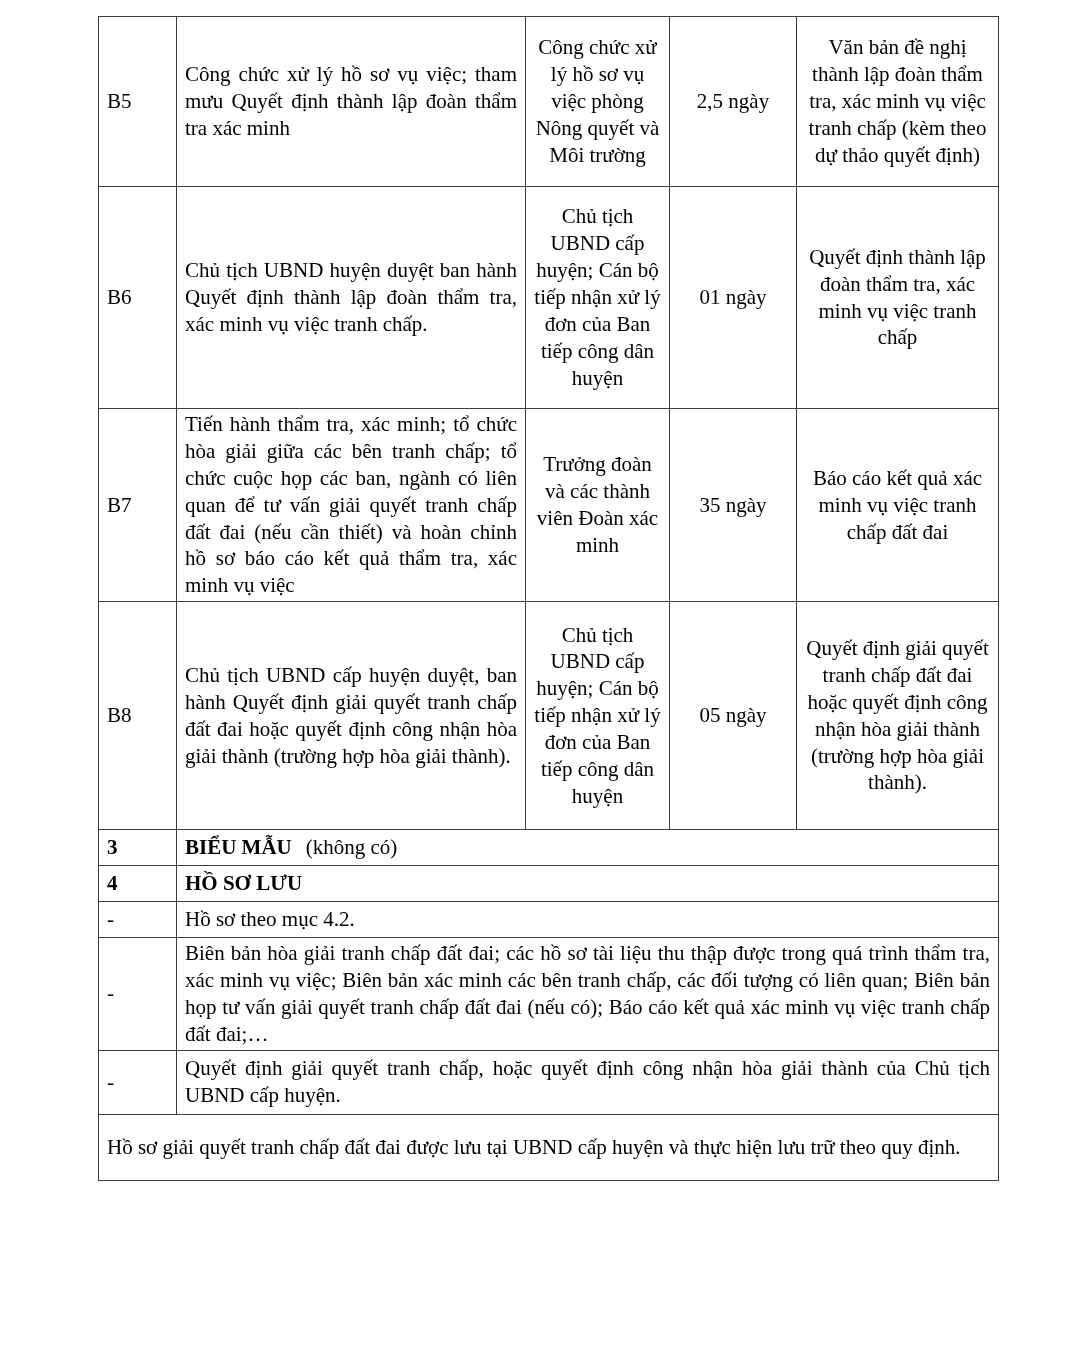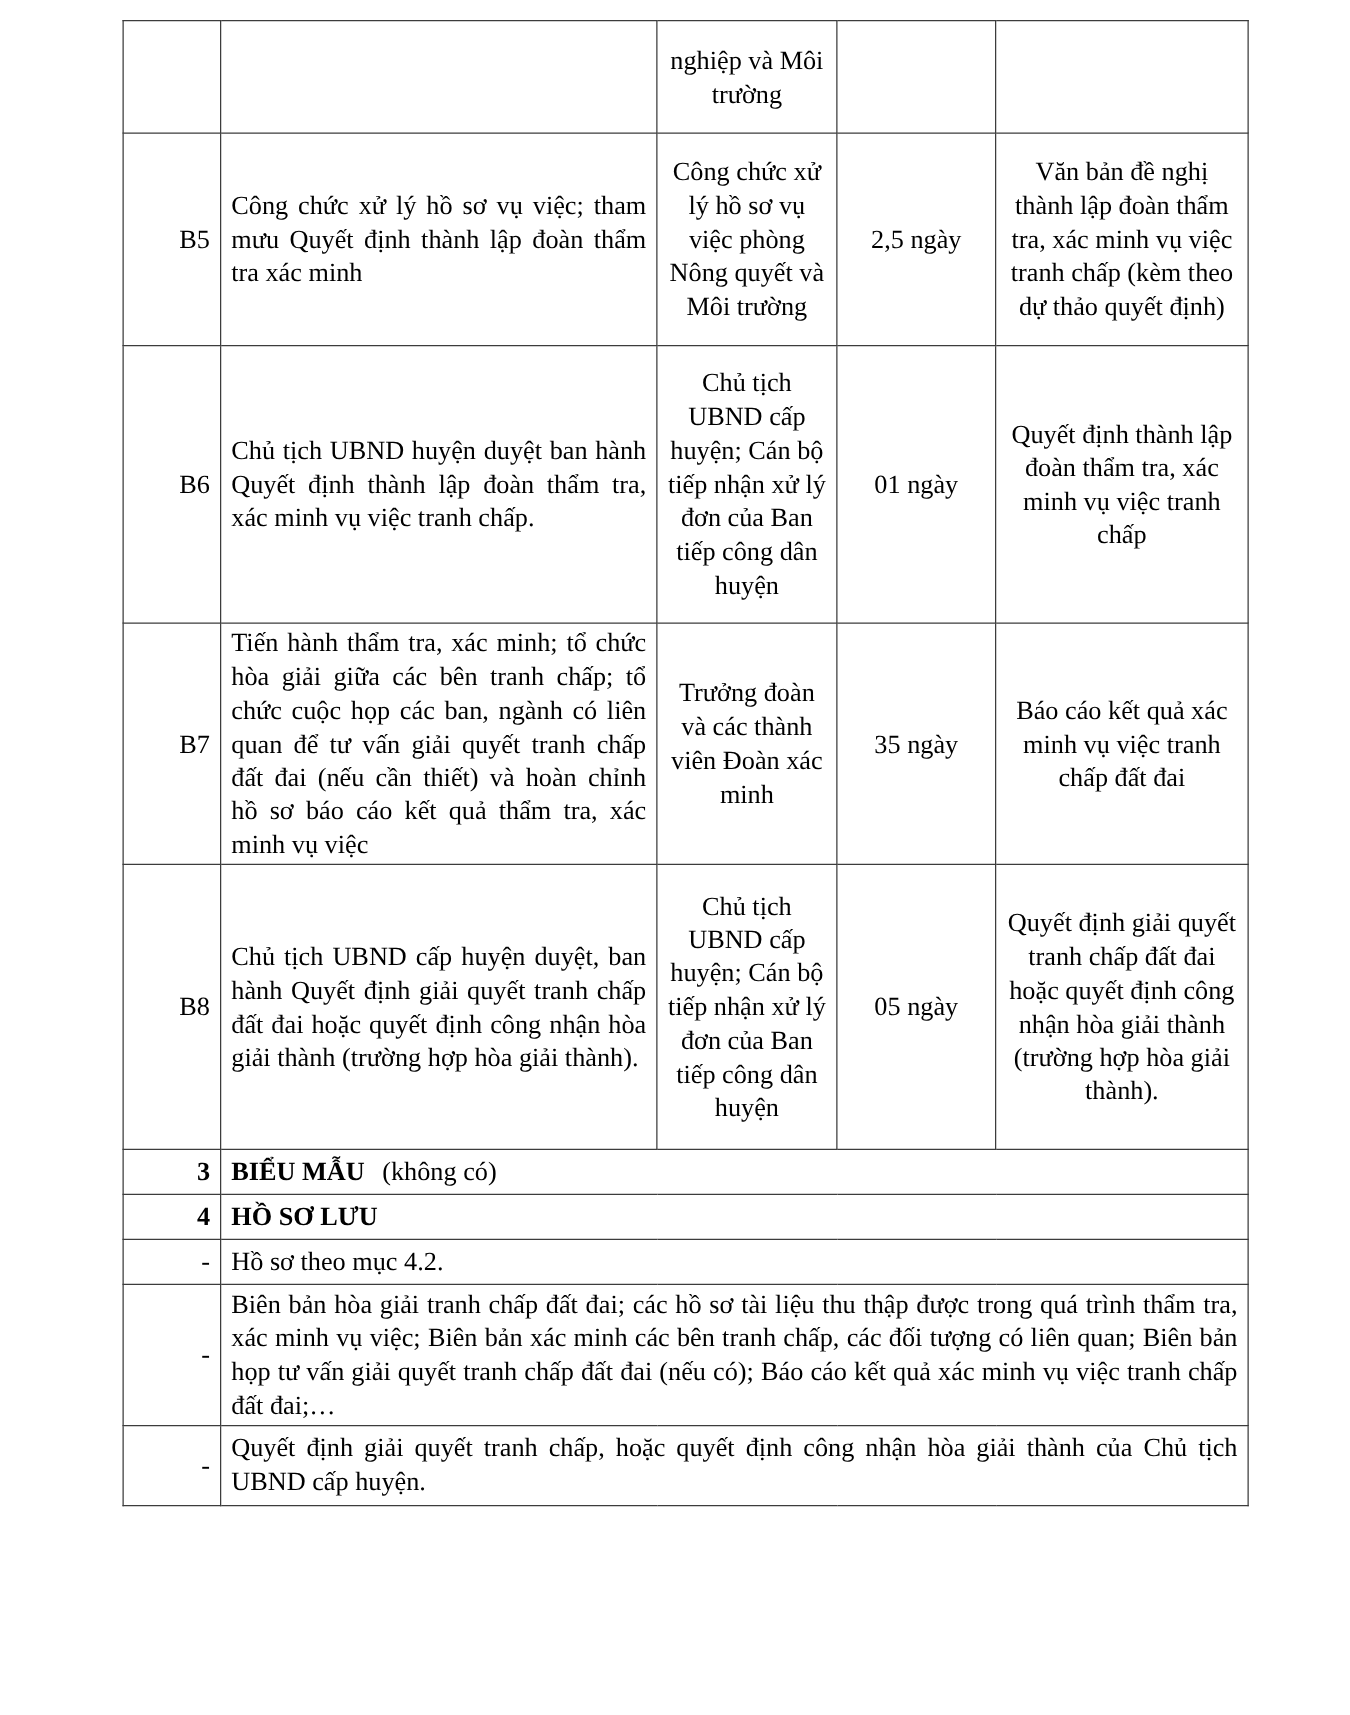--- a/index.html
+++ b/index.html
@@ -28,21 +28,21 @@
     margin: 16px 0 0 98px;
   }
   table.proc-table td {
     border: 1px solid #3c3c3c;
     font-size: 21px;
     line-height: 1.28;
     padding: 2px 8px;
     vertical-align: middle;
     overflow: hidden;
   }
-  td.c-id     { text-align: right; }
+  td.c-id     { text-align: left; }
   td.c-desc   { text-align: justify; margin-left: 16px; }
   td.c-center { text-align: center; }
   td.v-top    { vertical-align: top; }
   .bold       { font-weight: bold; }
   td.c-span   { text-align: left; }
   td.c-span-justify { text-align: justify; }
   .title-gap  { display:inline-block; width: 14px; }
 </style>
 </head>
 <body>
@@ -53,27 +53,20 @@
   <table class="proc-table">
     <colgroup>
       <col style="width:78px">
       <col style="width:349px">
       <col style="width:144px">
       <col style="width:127px">
       <col style="width:202px">
     </colgroup>
 
     <tbody>
-        <tr style="height:90px">
-      <td class="c-id v-top"></td>
-      <td class="c-desc v-top"></td>
-      <td class="c-center v-top">nghiệp và Môi trường</td>
-      <td class="c-center v-top"></td>
-      <td class="c-center v-top"></td>
-    </tr>
 
     <tr style="height:170px">
       <td class="c-id">B5</td>
       <td class="c-desc">Công chức xử lý hồ sơ vụ việc; tham mưu Quyết định thành lập đoàn thẩm tra xác minh</td>
       <td class="c-center">Công chức xử lý hồ sơ vụ việc phòng Nông quyết và Môi trường</td>
       <td class="c-center">2,5 ngày</td>
       <td class="c-center">Văn bản đề nghị thành lập đoàn thẩm tra, xác minh vụ việc tranh chấp (kèm theo dự thảo quyết định)</td>
     </tr>
 
     <tr style="height:222px">
@@ -122,16 +115,19 @@
     <tr style="height:112px">
       <td class="c-id">-</td>
       <td class="c-span-justify" colspan="4">Biên bản hòa giải tranh chấp đất đai; các hồ sơ tài liệu thu thập được trong quá trình thẩm tra, xác minh vụ việc; Biên bản xác minh các bên tranh chấp, các đối tượng có liên quan; Biên bản họp tư vấn giải quyết tranh chấp đất đai (nếu có); Báo cáo kết quả xác minh vụ việc tranh chấp đất đai;…</td>
     </tr>
 
     <tr style="height:64px">
       <td class="c-id">-</td>
       <td class="c-span-justify" colspan="4">Quyết định giải quyết tranh chấp, hoặc quyết định công nhận hòa giải thành của Chủ tịch UBND  cấp huyện.</td>
     </tr>
 
+    <tr style="height:66px">
+      <td class="c-span-justify" colspan="5">Hồ sơ giải quyết tranh chấp đất đai được lưu tại UBND cấp huyện và thực hiện lưu trữ theo quy định.</td>
+    </tr>
   </tbody>
     </table>
 
 </div>
 
 </body></html>

